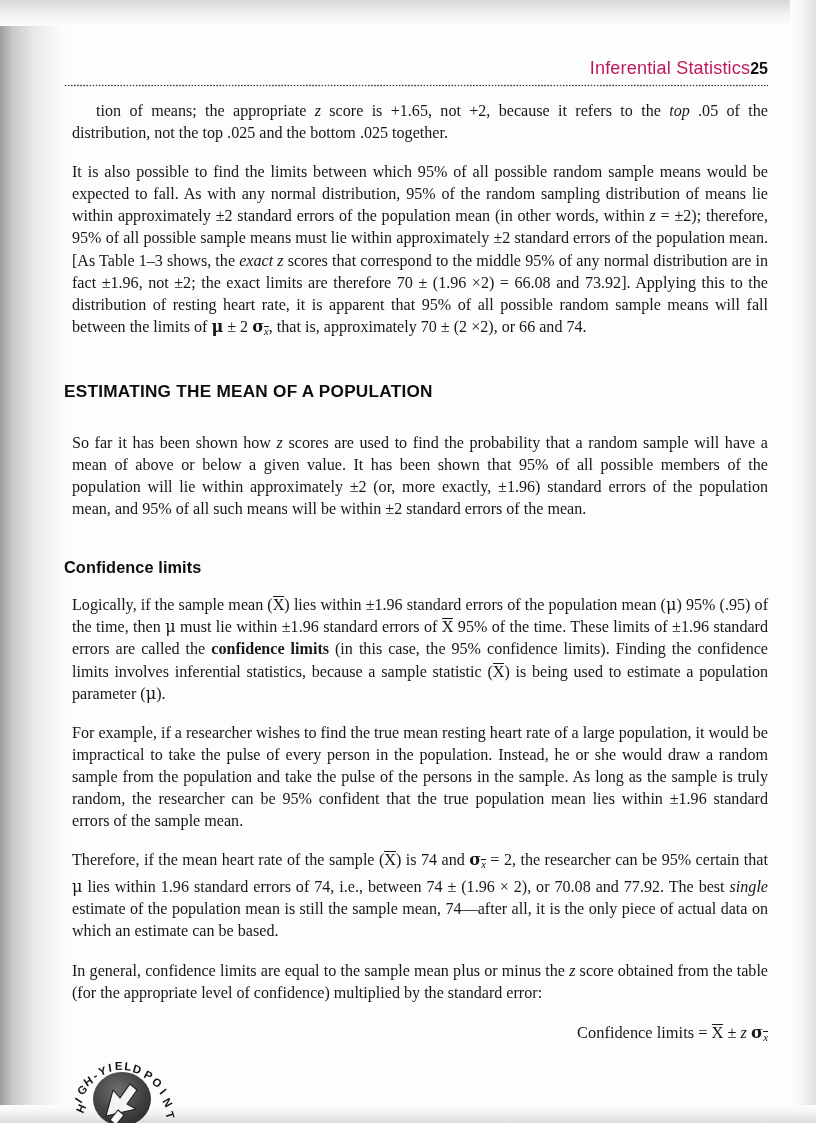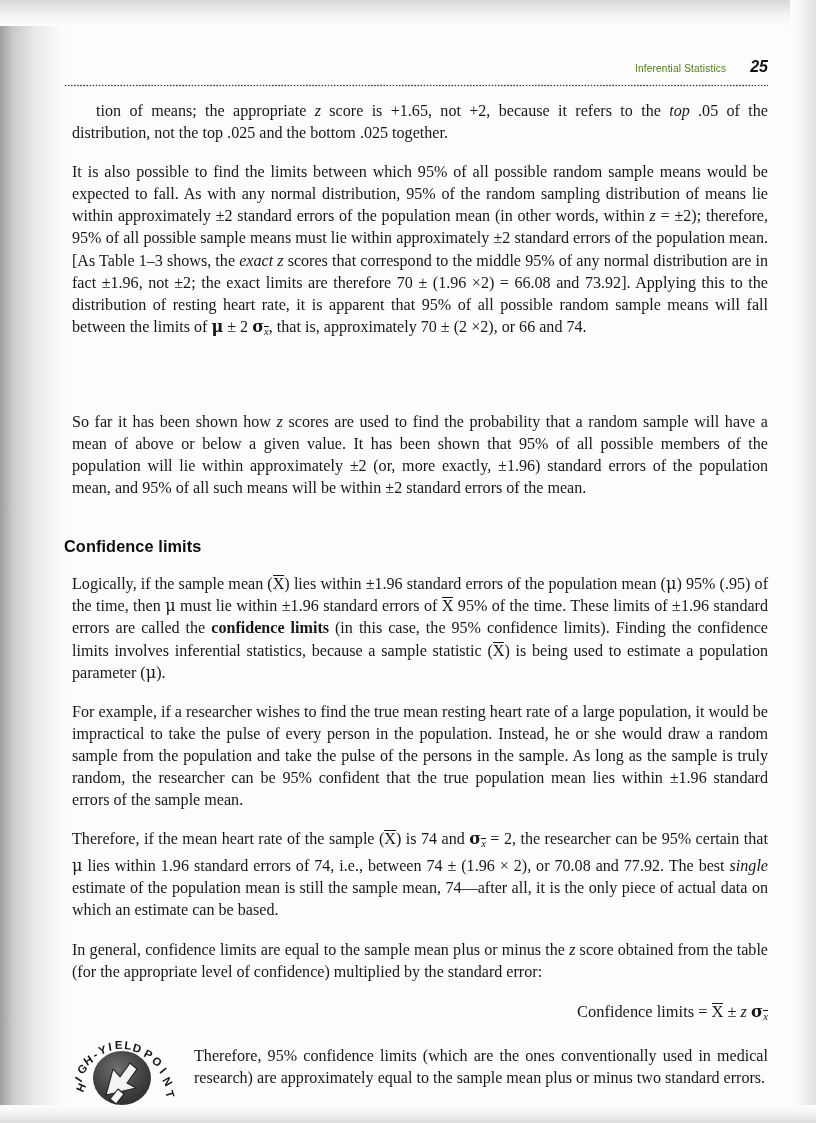--- a/index.html
+++ b/index.html
@@ -59,31 +59,30 @@
   .runhead {
     position: absolute;
     top: 58px;
     right: 0;
     width: 100%;
     text-align: right;
     white-space: nowrap;
   }
   .runhead-title {
     font-family: "Liberation Sans", sans-serif;
-    font-size: 10px;
-    color: #4d7c0f;
+    font-size: 18px;
+    color: #be185d;
     letter-spacing: 0.2px;
   }
   .runhead-page {
     font-family: "Liberation Sans", sans-serif;
     font-size: 16px;
     font-weight: bold;
     color: #111;
-    margin-left: 24px;
-    font-style: italic;
+    margin-left: 0;
   }
   .rule {
     position: absolute;
     top: 84px;
     left: 0;
     width: 704px;
     height: 3px;
     background-image: radial-gradient(circle, #2b2b2b 0.9px, rgba(0,0,0,0) 1.1px);
     background-size: 3.1px 3px;
     background-repeat: repeat-x;
@@ -197,20 +196,21 @@
     <div class="body-area">
 
       <p class="para indent-first">tion of means; the appropriate <span class="mathvar">z</span> score is +1.65, not +2, because it refers to the <span class="ital">top</span> .05 of the distribution, not the top .025 and the bottom .025 together.</p>
 
       <div class="gap-md"></div>
 
       <p class="para">It is also possible to find the limits between which 95% of all possible random sample means would be expected to fall. As with any normal distribution, 95% of the random sampling distribution of means lie within approximately ±2 standard errors of the population mean (in other words, within <span class="mathvar">z</span> = ±2); therefore, 95% of all possible sample means must lie within approximately ±2 standard errors of the population mean. [As Table 1–3 shows, the <span class="ital">exact</span> <span class="mathvar">z</span> scores that correspond to the middle 95% of any normal distribution are in fact ±1.96, not ±2; the exact limits are therefore 70 ± (1.96 ×2) = 66.08 and 73.92]. Applying this to the distribution of resting heart rate, it is apparent that 95% of all possible random sample means will fall between the limits of <span class="greek-b">μ</span> ± 2 <span class="greek-b">σ</span><span class="sub"><span class="ovl mathvar">x</span></span>, that is, approximately 70 ± (2 ×2), or 66 and 74.</p>
 
       <div class="gap-xl"></div>
 
+      <h2 class="section-head">ESTIMATING THE MEAN OF A POPULATION</h2>
 
       <div class="gap-lg"></div>
 
       <p class="para">So far it has been shown how <span class="mathvar">z</span> scores are used to find the probability that a random sample will have a mean of above or below a given value. It has been shown that 95% of all possible members of the population will lie within approximately ±2 (or, more exactly, ±1.96) standard errors of the population mean, and 95% of all such means will be within ±2 standard errors of the mean.</p>
 
       <div class="gap-xl"></div>
 
       <h3 class="sub-head">Confidence limits</h3>
 
       <div class="gap-md"></div>
@@ -261,18 +261,17 @@
               <text transform="translate(58,8) rotate(7)">L</text>
               <text transform="translate(66,10) rotate(16)">D</text>
               <text transform="translate(77,15) rotate(28)">P</text>
               <text transform="translate(85,21) rotate(38)">O</text>
               <text transform="translate(93,31) rotate(50)">I</text>
               <text transform="translate(96,39) rotate(60)">N</text>
               <text transform="translate(99,51) rotate(72)">T</text>
             </g>
           </svg>
         </div>
-        <div class="callout-text">Therefore, 95% confidence limits (which are the ones conventionally used in medical research) are approximately equal to the sample mean plus or minus two standard errors.</div>
       </div>
 
     </div>
   </div>
 </div>
 
 </body></html>

